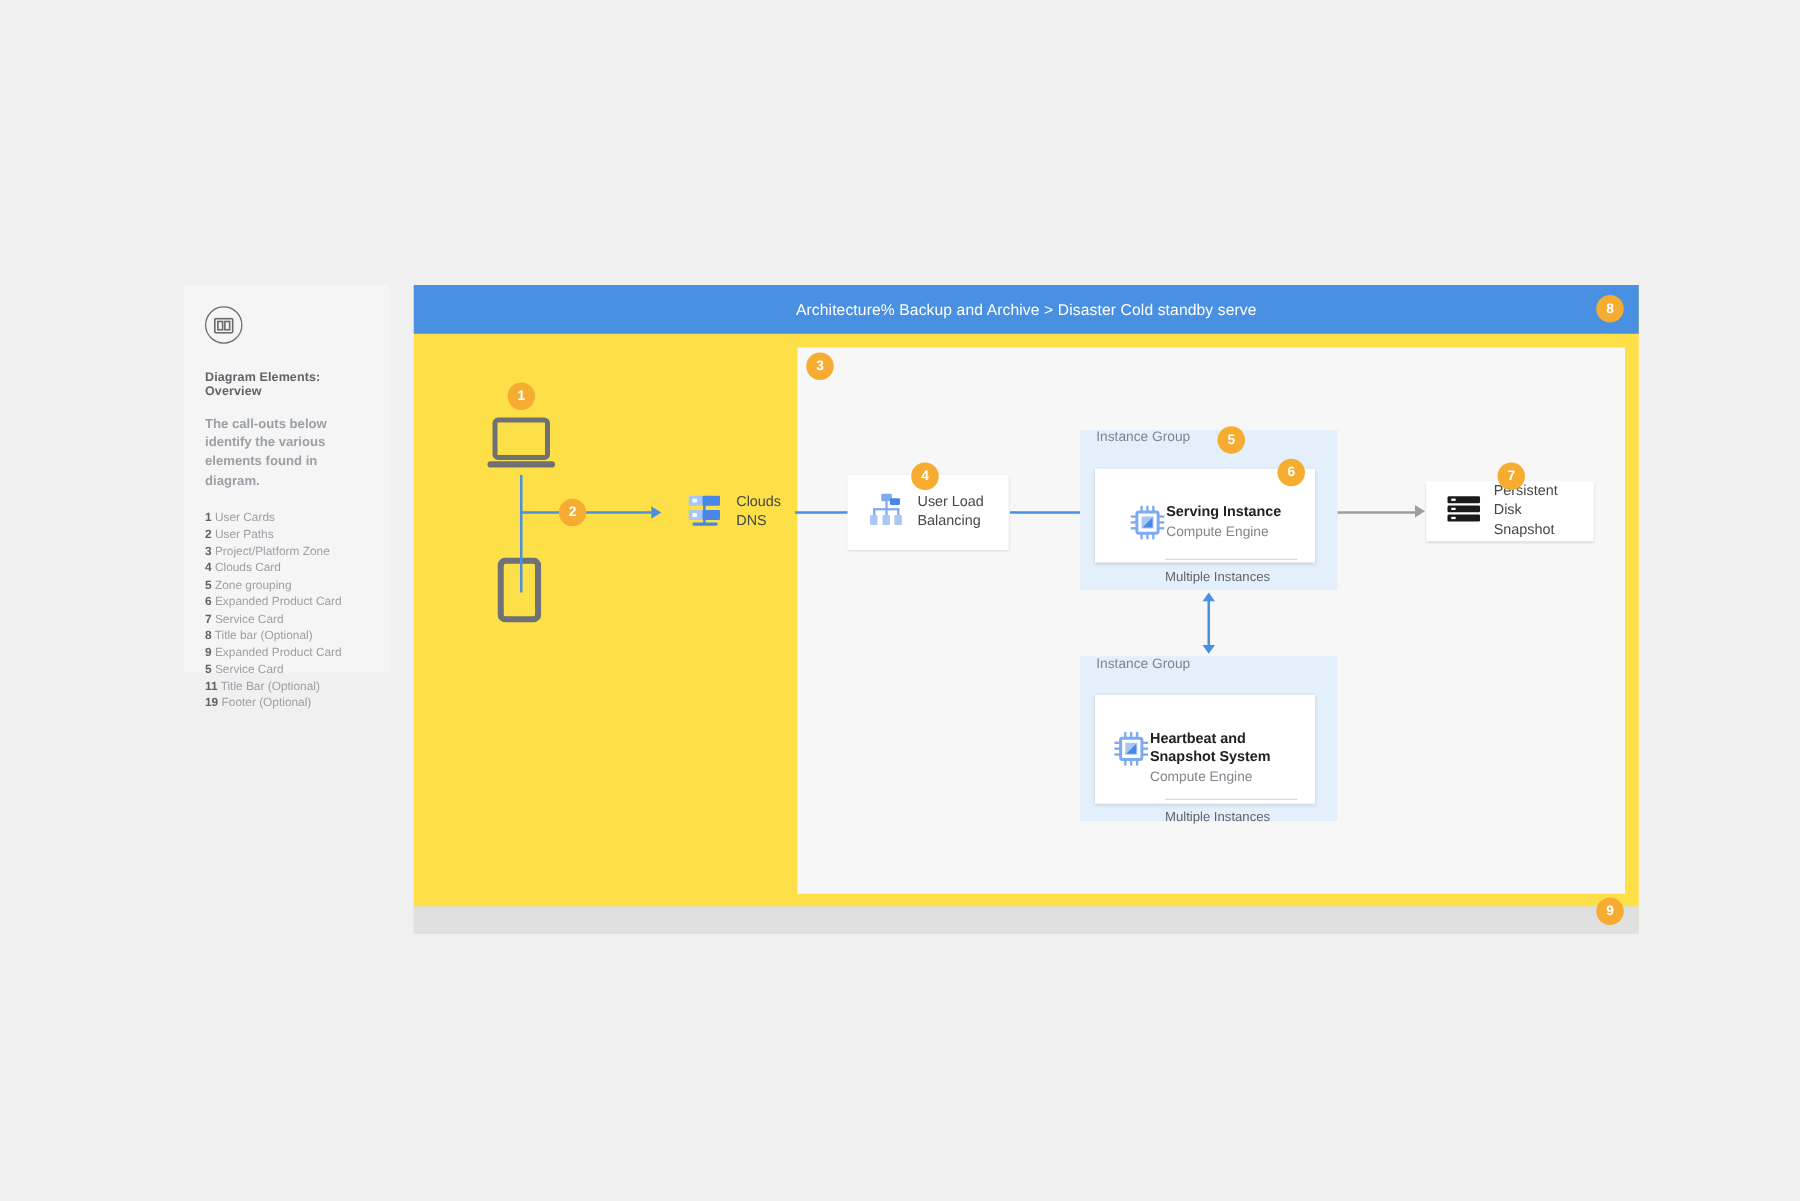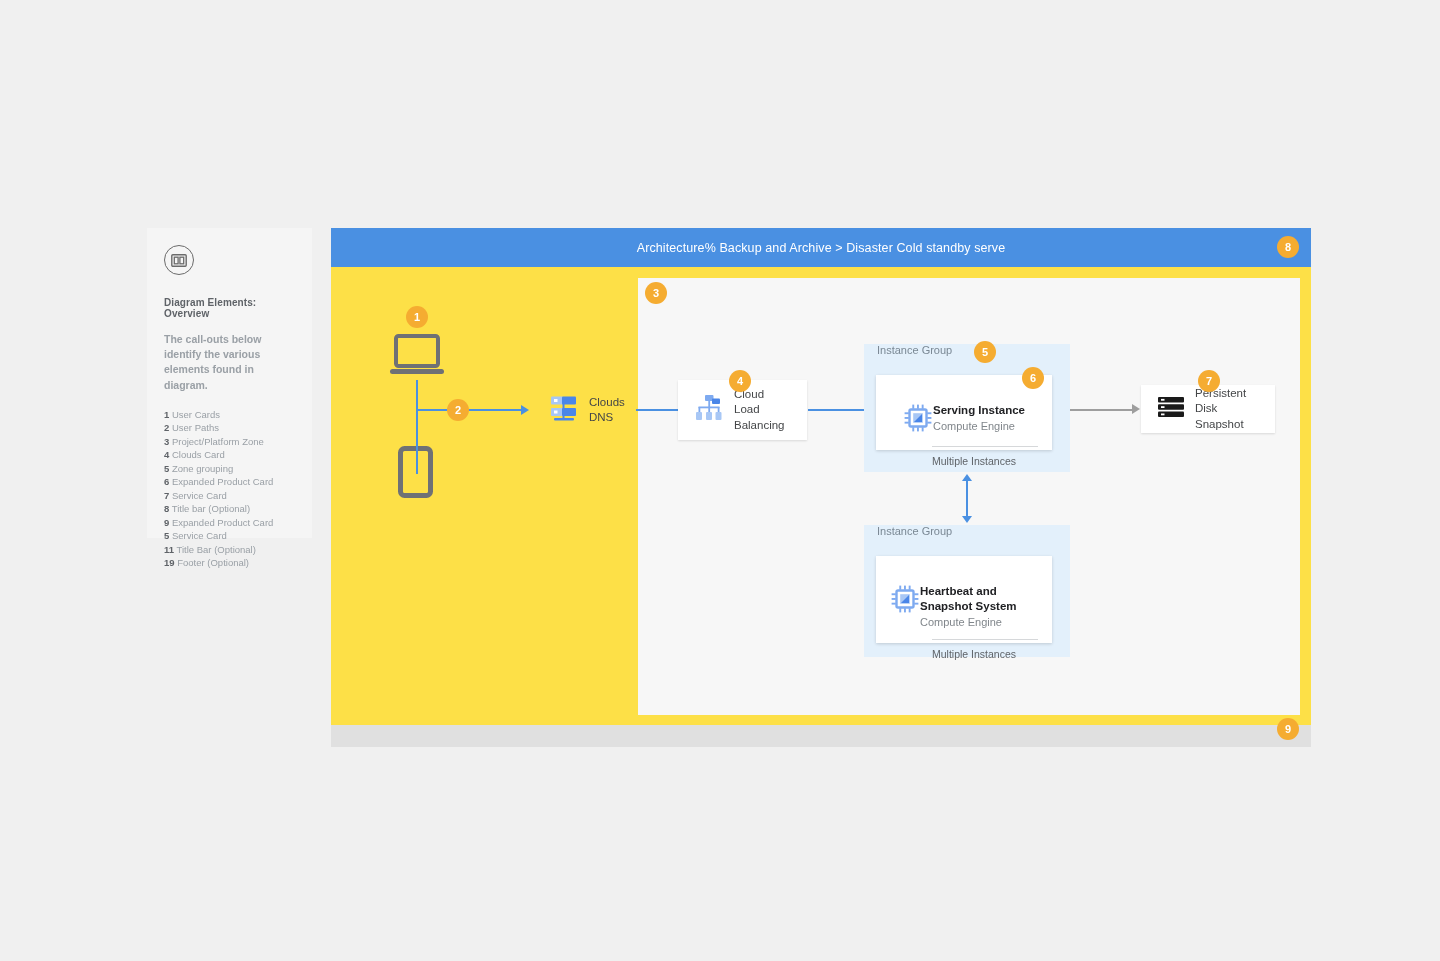--- a/index.html
+++ b/index.html
@@ -335,21 +335,21 @@
           <rect x="4.5" y="13.5" width="21" height="1.8" fill="#7eaaf0"></rect>
           <rect x="4.5" y="14" width="1.8" height="5" fill="#7eaaf0"></rect>
           <rect x="14.3" y="14" width="1.8" height="5" fill="#7eaaf0"></rect>
           <rect x="23.7" y="14" width="1.8" height="5" fill="#7eaaf0"></rect>
           <rect x="2" y="19" width="6" height="8" rx="1" fill="#a8c7f5"></rect>
           <rect x="12" y="19" width="6" height="8" rx="1" fill="#a8c7f5"></rect>
           <rect x="21.5" y="19" width="6" height="8" rx="1" fill="#a8c7f5"></rect>
         </svg>
       </span>
       <span class="label">
-        <span>Cloud Load</span><br>
+        <span>User Load</span><br>
         <span>Balancing</span>
       </span>
     </div>
     <div class="callout" style="left:398px; top:142px;">4</div>
 
     <div class="hline" style="left:477px; top:181px; width:56px;"></div>
     <div class="arrowhead-r" style="left:533px; top:177px;"></div>
 
     <div class="igroup" style="left:533px; top:116px; width:206px; height:128px;">
       <div class="ig-title">Instance Group</div>

